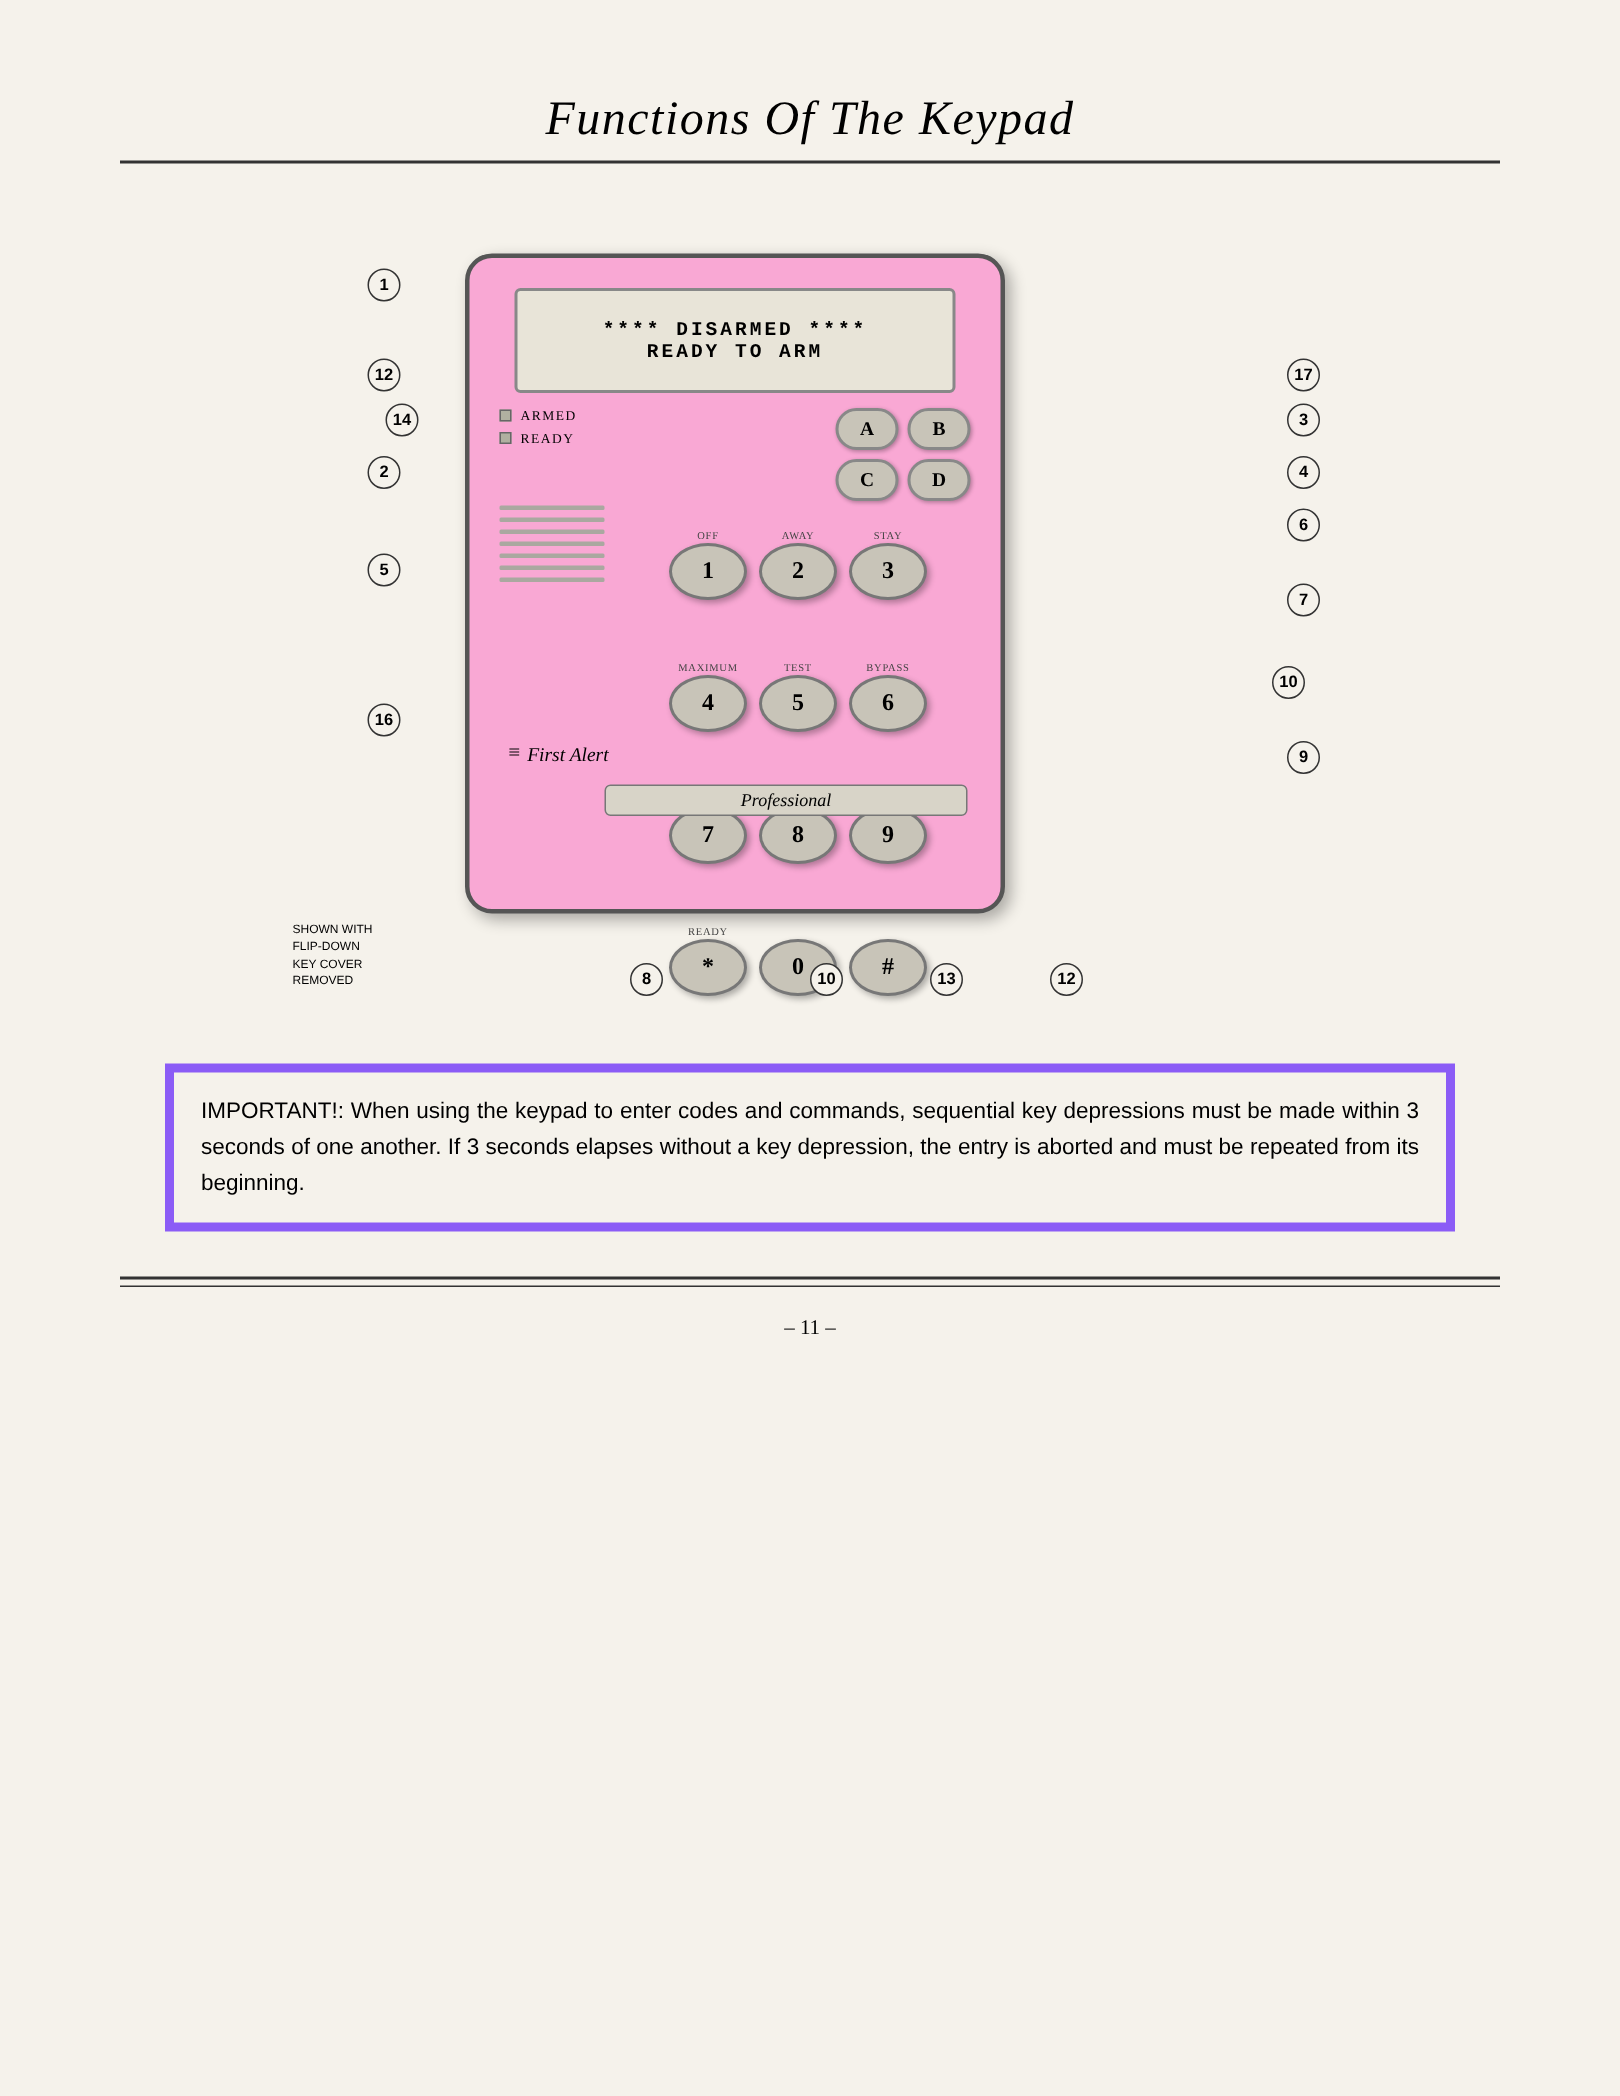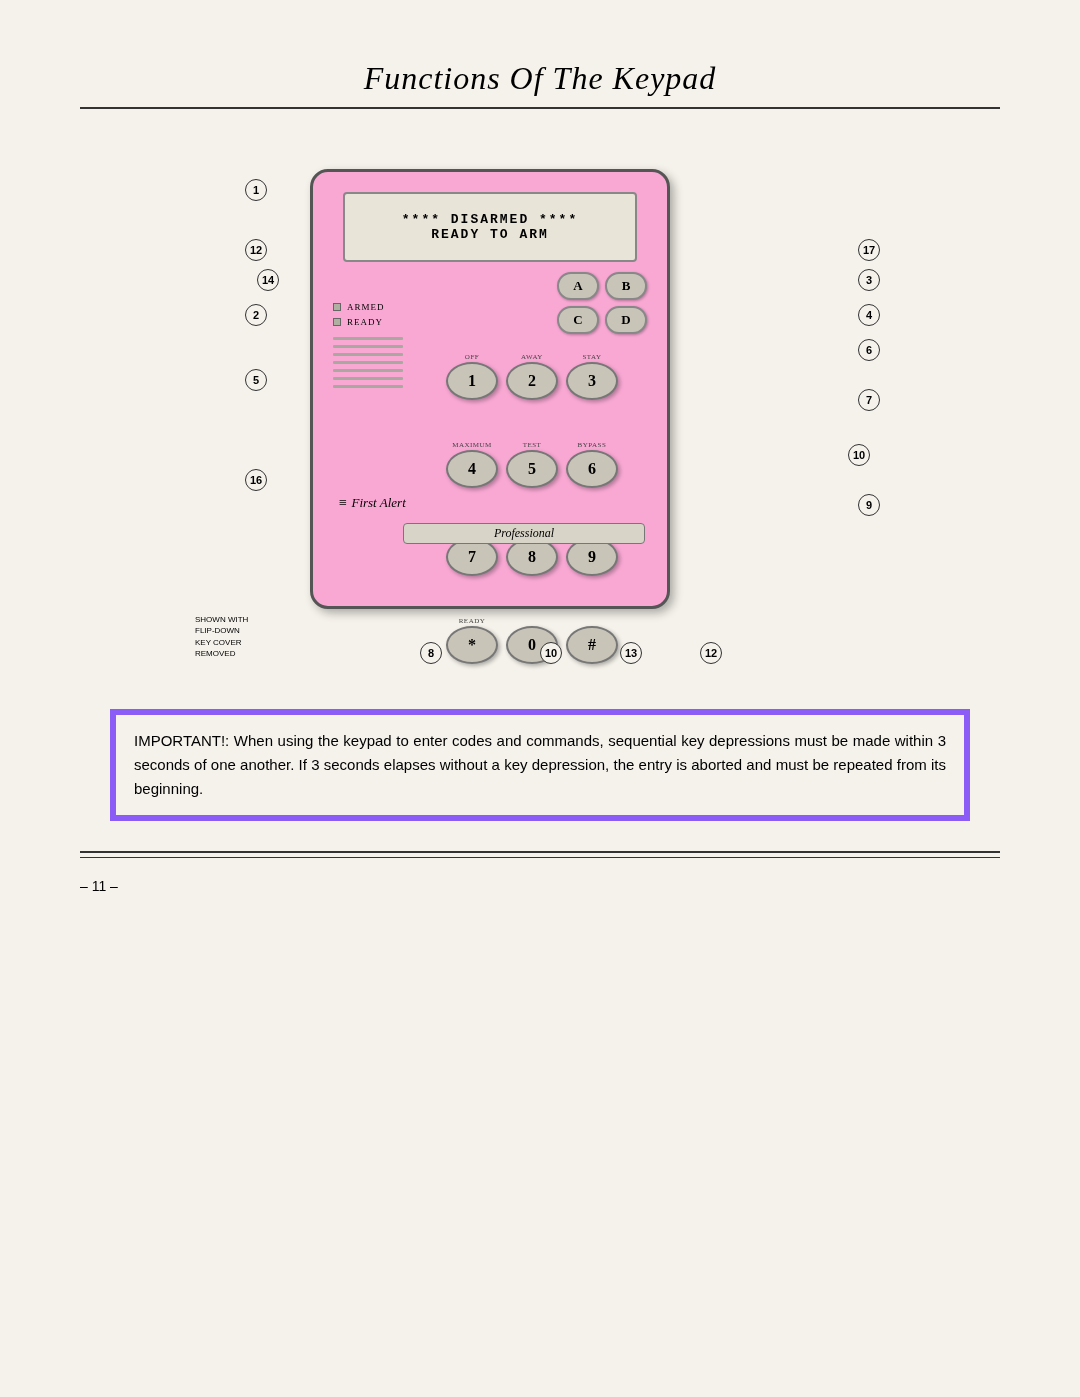--- a/index.html
+++ b/index.html
@@ -90,21 +90,20 @@
       left: 20px;
       right: 20px;
       display: flex;
       justify-content: space-between;
       align-items: flex-start;
     }
     .status-indicators {
       display: flex;
       flex-direction: column;
       gap: 5px;
-      margin-top: 30px;
     }
     .status-indicator {
       display: flex;
       align-items: center;
       gap: 6px;
       font-size: 9px;
       letter-spacing: 1px;
     }
     .led {
       width: 8px;
@@ -269,22 +268,23 @@
       border-top: 2px solid #333;
       margin-bottom: 4px;
     }
     .bottom-lines2 {
       border: none;
       border-top: 1px solid #333;
       margin-bottom: 20px;
     }
 
     .page-number {
+      text-align: center;
       font-size: 14px;
-      font-family: Liberation Sans, sans-serif;
+      font-family: Liberation Serif, serif;
     }
   </style>
 </head>
 <body>
 
 <div class="page">
 
   <h1 class="page-title">Functions Of The Keypad</h1>
   <hr class="title-underline">
 

